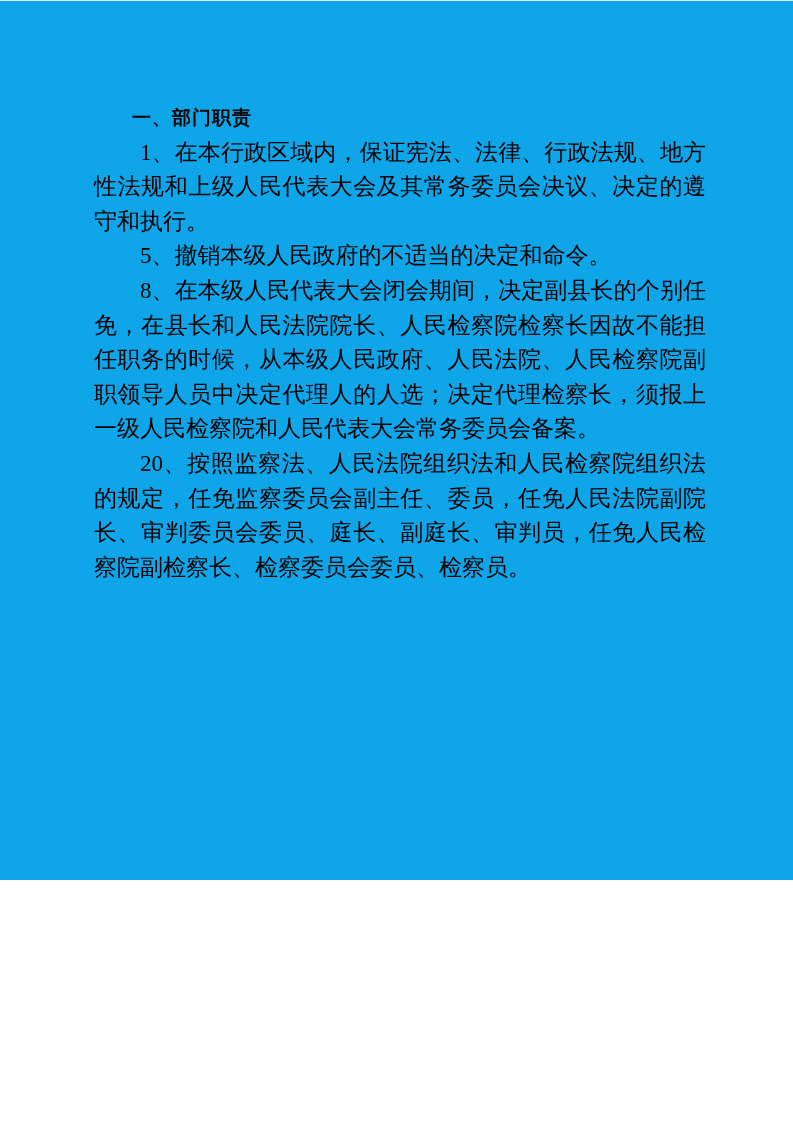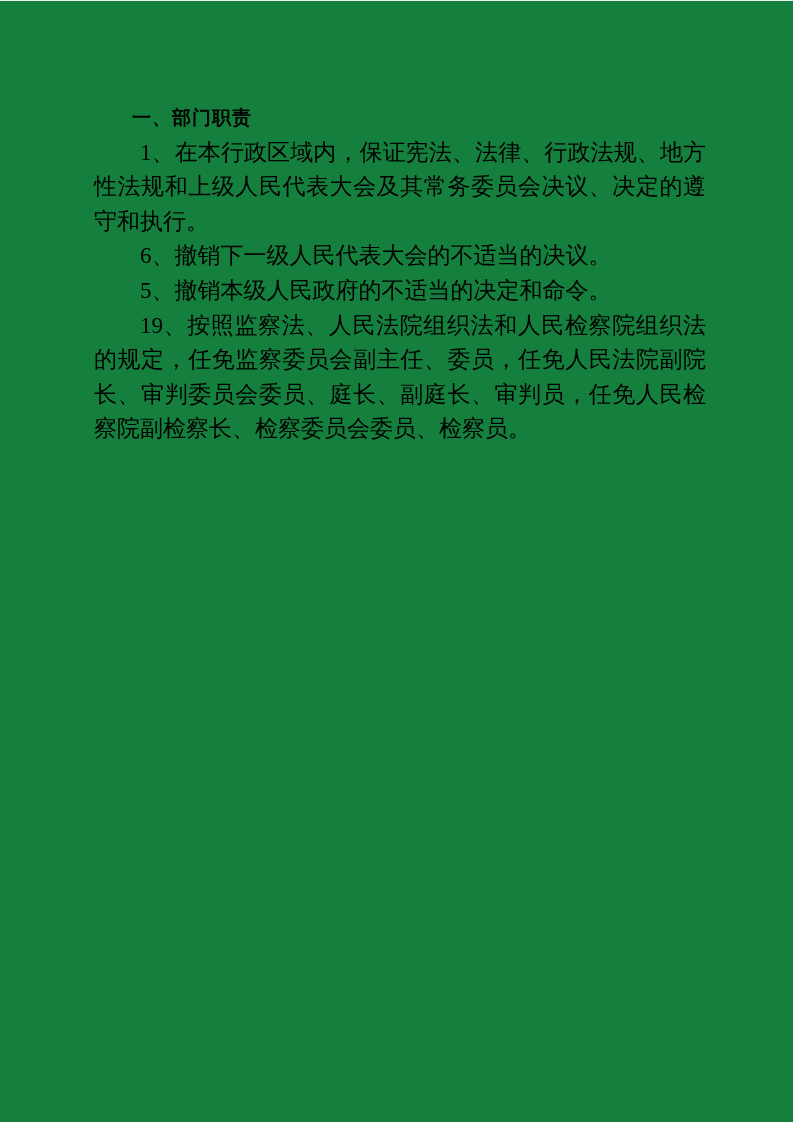--- a/index.html
+++ b/index.html
@@ -3,22 +3,22 @@
 <meta charset="utf-8">
 <style>
   html, body {
     margin: 0;
     padding: 0;
     background: #ffffff;
   }
   .page {
     position: relative;
     width: 793px;
-    height: 1122px;
-    background: #15803d;
+    height: 880px;
+    background: #0ea5e9;
     color: #000000;
     overflow: hidden;
     border-top: 1px solid #ececec;
     box-sizing: border-box;
   }
   .content {
     position: absolute;
     left: 94px;
     top: 100px;
     width: 612px;
@@ -50,22 +50,22 @@
   <div class="content">
     <h1 class="doc-heading">一、部门职责</h1>
     <div>
 
         <p class="doc-paragraph">1、在本行政区域内，保证宪法、法律、行政法规、地方性法规和上级人民代表大会及其常务委员会决议、决定的遵守和执行。</p>
 
 
 
 
 
-        <p class="doc-paragraph">6、撤销下一级人民代表大会的不适当的决议。</p>
 
         <p class="doc-paragraph">5、撤销本级人民政府的不适当的决定和命令。</p>
 
+        <p class="doc-paragraph">8、在本级人民代表大会闭会期间，决定副县长的个别任免，在县长和人民法院院长、人民检察院检察长因故不能担任职务的时候，从本级人民政府、人民法院、人民检察院副职领导人员中决定代理人的人选；决定代理检察长，须报上一级人民检察院和人民代表大会常务委员会备案。</p>
 
 
-        <p class="doc-paragraph">19、按照监察法、人民法院组织法和人民检察院组织法的规定，任免监察委员会副主任、委员，任免人民法院副院长、审判委员会委员、庭长、副庭长、审判员，任免人民检察院副检察长、检察委员会委员、检察员。</p>
+        <p class="doc-paragraph">20、按照监察法、人民法院组织法和人民检察院组织法的规定，任免监察委员会副主任、委员，任免人民法院副院长、审判委员会委员、庭长、副庭长、审判员，任免人民检察院副检察长、检察委员会委员、检察员。</p>
       </div>
   </div>
 </div>
 
 </body></html>

